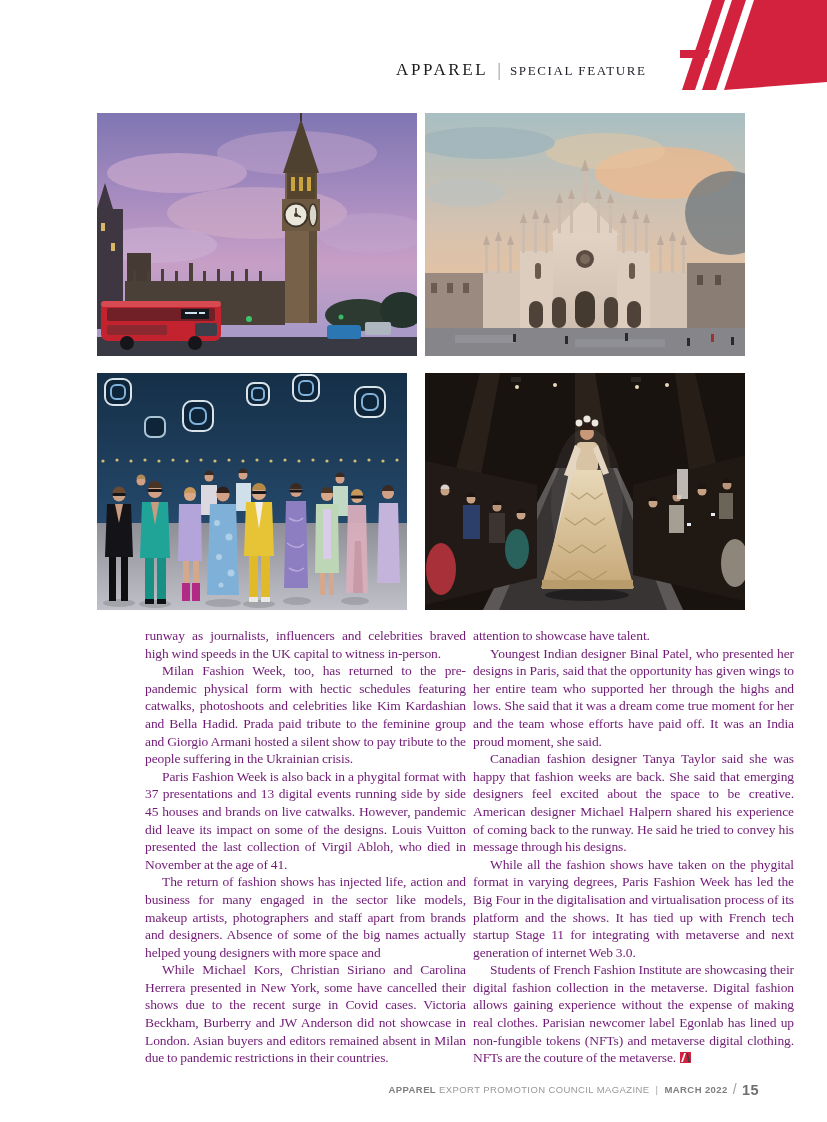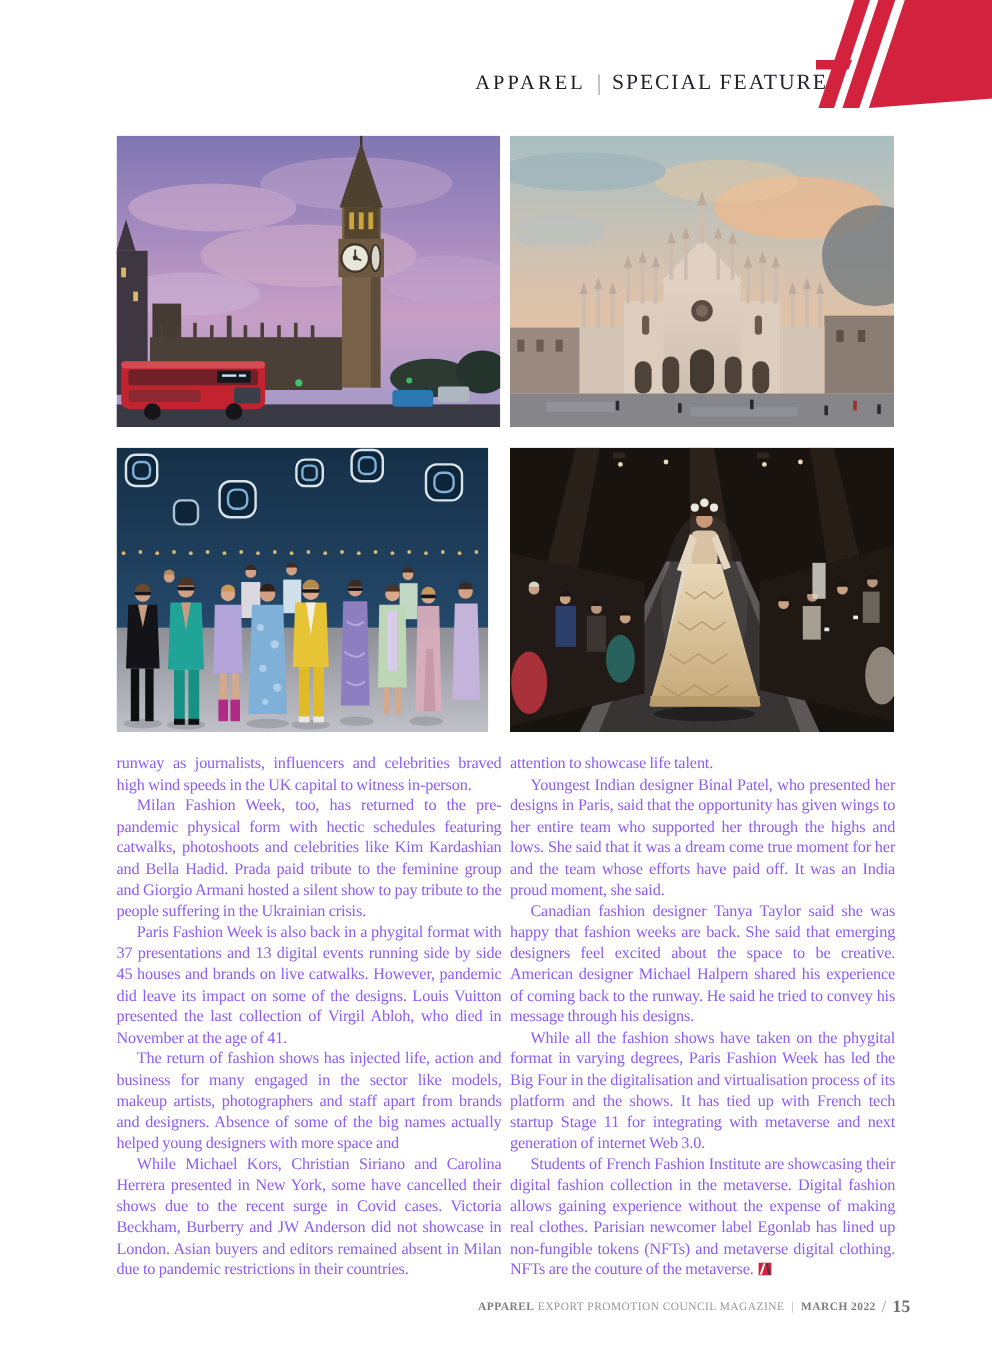--- a/index.html
+++ b/index.html
@@ -4,45 +4,45 @@
 <style>
   html,body{margin:0;padding:0;background:#ffffff;}
   .page{position:relative;width:827px;height:1122px;background:#ffffff;overflow:hidden;
         font-family:"Liberation Serif",serif;}
 
   
   .masthead{position:absolute;left:396px;top:58px;white-space:nowrap;
             font-family:"Liberation Serif",serif;color:#1c1c1e;}
   .m-apparel{font-size:17px;letter-spacing:2.6px;color:#1b1b1d;}
   .m-div{color:#9a9a9a;font-weight:200;margin:0 9px;font-size:19px;position:relative;top:1px;}
-  .m-section{font-size:18px;letter-spacing:1.6px;color:#23232c;}
+  .m-section{font-size:13px;letter-spacing:1.6px;color:#23232c;}
 
   .logo{position:absolute;top:0;right:0;width:147px;height:90px;}
 
   
   .photo{position:absolute;overflow:hidden;}
   .photo svg{display:block;width:100%;height:100%;}
   .ph1{left:97px;top:113px;width:320px;height:243px;}
   .ph2{left:425px;top:113px;width:320px;height:243px;}
   .ph3{left:97px;top:373px;width:310px;height:237px;}
   .ph4{left:425px;top:373px;width:320px;height:237px;}
 
   
   .col{position:absolute;top:627px;width:321px;text-align:justify;
-       font-size:13.5px;line-height:17.6px;color:#8b5cf6;
-       letter-spacing:-0.1px;word-spacing:-0.4px;}
+       font-size:13.5px;line-height:17.6px;color:#701a75;
+       letter-spacing:-0.1px;word-spacing:-0.4px;margin-left:48px;}
   .col-left{left:97px;}
   .col-right{left:425px;}
   .col p{margin:0;text-indent:17px;}
   .col p.noindent{text-indent:0;}
   .endmark{display:inline-block;width:11px;height:11px;margin-left:4px;vertical-align:-1px;}
 
   
   .footer{position:absolute;right:68px;top:1081px;white-space:nowrap;
-          font-family:Liberation Serif, serif;color:#929292;
+          font-family:Liberation Sans, sans-serif;color:#929292;
           font-size:9.5px;letter-spacing:0.4px;}
   .f-bold{font-weight:bold;color:#7e7e7e;}
   .f-reg{color:#989898;}
   .f-sep{color:#a8a8a8;margin:0 3px;}
   .f-slash{font-size:14px;color:#a0a0a0;font-weight:300;margin:0 2px;vertical-align:-1px;}
   .f-page{font-weight:bold;font-size:14.5px;color:#6f6f6f;vertical-align:-1.5px;}
 </style>
 </head>
 <body>
 
@@ -464,21 +464,21 @@
 
   <div class="col col-left">
     <p class="noindent">runway as journalists, influencers and celebrities braved high wind speeds in the UK capital to witness in-person.</p>
     <p>Milan Fashion Week, too, has returned to the pre-pandemic physical form with hectic schedules featuring catwalks, photoshoots and celebrities like Kim Kardashian and Bella Hadid. Prada paid tribute to the feminine group and Giorgio Armani hosted a silent show to pay tribute to the people suffering in the Ukrainian crisis.</p>
     <p>Paris Fashion Week is also back in a phygital format with 37 presentations and 13 digital events running side by side 45 houses and brands on live catwalks. However, pandemic did leave its impact on some of the designs. Louis Vuitton presented the last collection of Virgil Abloh, who died in November at the age of 41.</p>
     <p>The return of fashion shows has injected life, action and business for many engaged in the sector like models, makeup artists, photographers and staff apart from brands and designers. Absence of some of the big names actually helped young designers with more space and</p>
     <p>While Michael Kors, Christian Siriano and Carolina Herrera presented in New York, some have cancelled their shows due to the recent surge in Covid cases. Victoria Beckham, Burberry and JW Anderson did not showcase in London. Asian buyers and editors remained absent in Milan due to pandemic restrictions in their countries.</p>
   </div>
 
   <div class="col col-right">
-    <p class="noindent">attention to showcase life talent.</p>
+    <p class="noindent">attention to showcase have talent.</p>
     <p>Youngest Indian designer Binal Patel, who presented her designs in Paris, said that the opportunity has given wings to her entire team who supported her through the highs and lows. She said that it was a dream come true moment for her and the team whose efforts have paid off. It was an India proud moment, she said.</p>
     <p>Canadian fashion designer Tanya Taylor said she was happy that fashion weeks are back. She said that emerging designers feel excited about the space to be creative. American designer Michael Halpern shared his experience of coming back to the runway. He said he tried to convey his message through his designs.</p>
     <p>While all the fashion shows have taken on the phygital format in varying degrees, Paris Fashion Week has led the Big Four in the digitalisation and virtualisation process of its platform and the shows. It has tied up with French tech startup Stage 11 for integrating with metaverse and next generation of internet Web 3.0.</p>
     <p><span>Students of French Fashion Institute are showcasing their digital fashion collection in the metaverse. Digital fashion allows gaining experience without the expense of making real clothes. Parisian newcomer label Egonlab has lined up non-fungible tokens (NFTs) and metaverse digital clothing. NFTs are the couture of the metaverse.</span><svg class="endmark" viewBox="0 0 12 12">
           <rect width="12" height="12" fill="#D2223E"></rect>
           <polygon points="4.6,1 6.4,1 3.2,11 1.2,11" fill="#ffffff"></polygon>
           <polygon points="7.2,1 8.6,1 10.8,11 8.9,11" fill="#3c3c3c"></polygon>
         </svg></p>
   </div>
 

